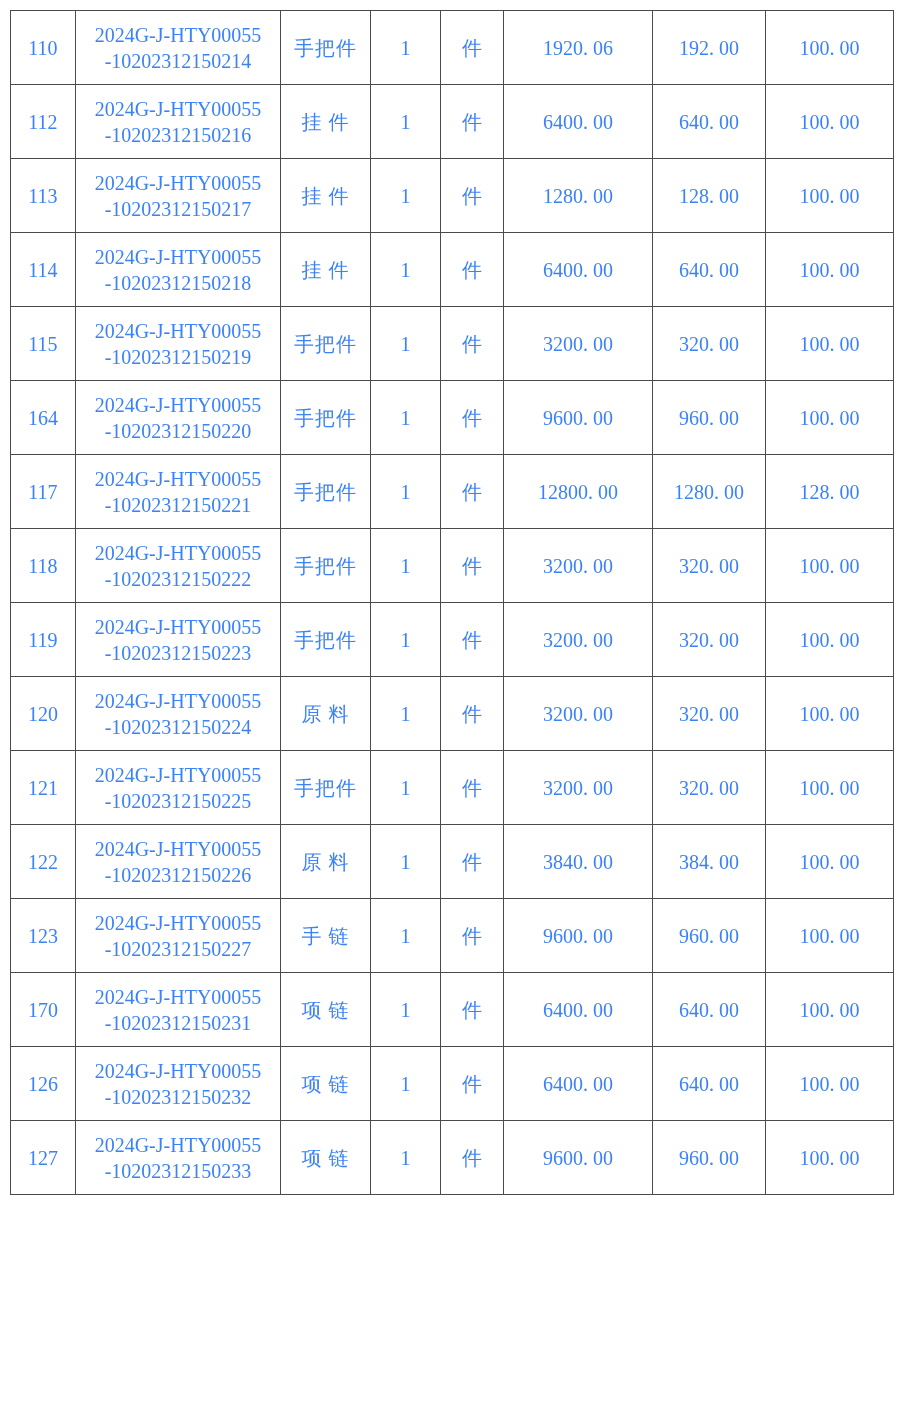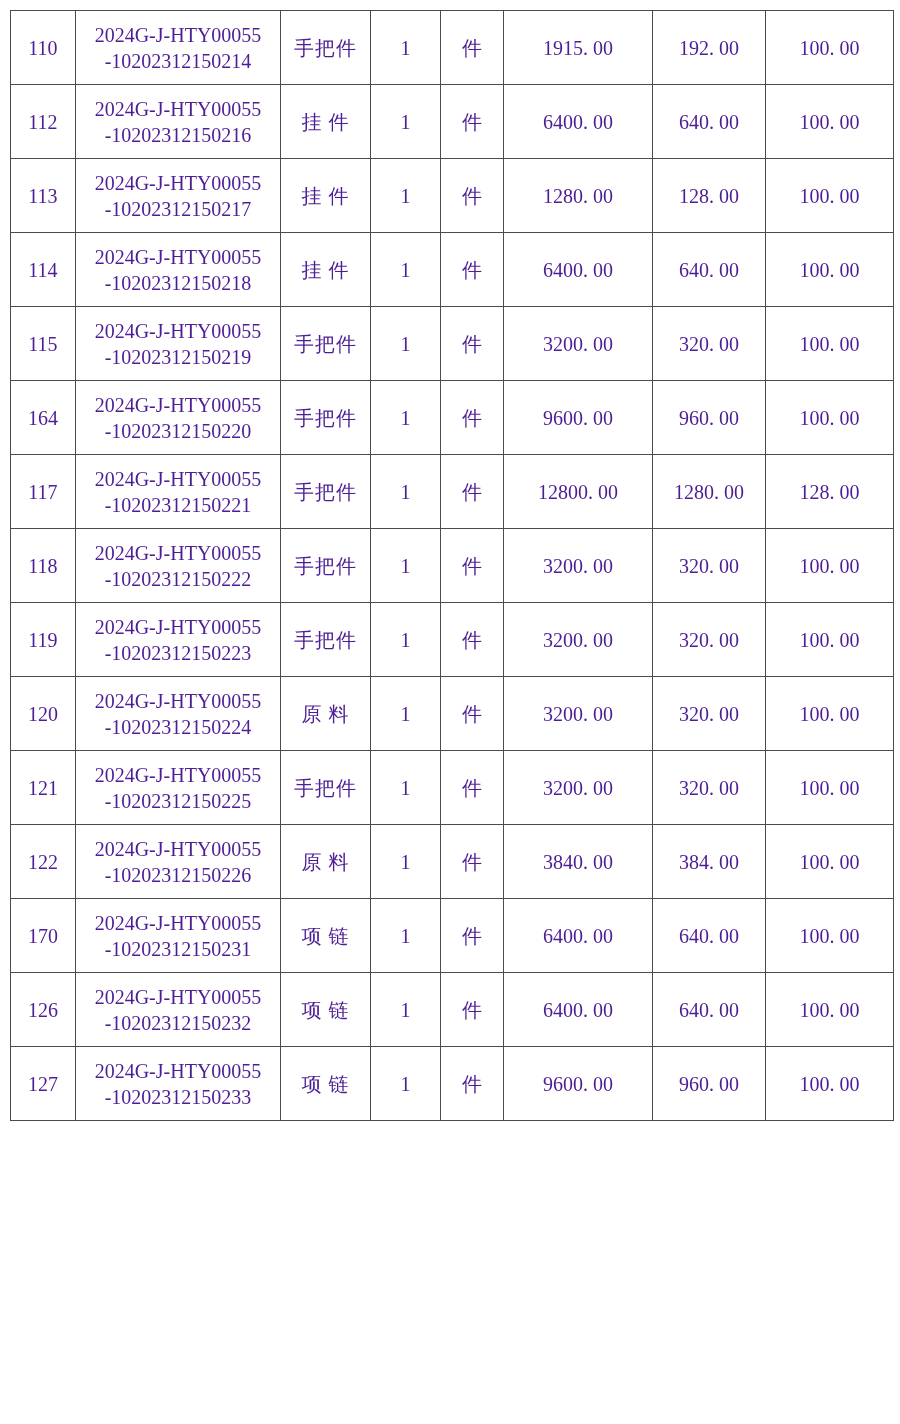--- a/index.html
+++ b/index.html
@@ -6,21 +6,21 @@
     margin: 0;
     padding: 0;
     background: #ffffff;
   }
   .page {
     position: relative;
     width: 900px;
     height: 1424px;
     background: #ffffff;
     font-family: "Liberation Serif", "DejaVu Serif", serif;
-    color: #4c1d95;
+    color: #3b82f6;
     overflow: hidden;
   }
   table.lot-table {
     position: absolute;
     left: 10px;
     top: 10px;
     width: 883px;
     border-collapse: collapse;
     table-layout: fixed;
   }
@@ -58,21 +58,21 @@
       <col style="width:128px">
     </colgroup>
     <tbody>
         <tr>
     <td class="c-no">110</td>
     <td class="c-code">2024G-J-HTY00055
 -10202312150214</td>
     <td class="c-name">手把件</td>
     <td class="c-qty">1</td>
     <td class="c-unit">件</td>
-    <td class="c-a1">1915. 00</td>
+    <td class="c-a1">1920. 06</td>
     <td class="c-a2">192. 00</td>
     <td class="c-a3">100. 00</td>
   </tr>
         <tr>
     <td class="c-no">112</td>
     <td class="c-code">2024G-J-HTY00055
 -10202312150216</td>
     <td class="c-name">挂 件</td>
     <td class="c-qty">1</td>
     <td class="c-unit">件</td>
@@ -181,20 +181,31 @@
   </tr>
         <tr>
     <td class="c-no">122</td>
     <td class="c-code">2024G-J-HTY00055
 -10202312150226</td>
     <td class="c-name">原 料</td>
     <td class="c-qty">1</td>
     <td class="c-unit">件</td>
     <td class="c-a1">3840. 00</td>
     <td class="c-a2">384. 00</td>
+    <td class="c-a3">100. 00</td>
+  </tr>
+        <tr>
+    <td class="c-no">123</td>
+    <td class="c-code">2024G-J-HTY00055
+-10202312150227</td>
+    <td class="c-name">手 链</td>
+    <td class="c-qty">1</td>
+    <td class="c-unit">件</td>
+    <td class="c-a1">9600. 00</td>
+    <td class="c-a2">960. 00</td>
     <td class="c-a3">100. 00</td>
   </tr>
         <tr>
     <td class="c-no">170</td>
     <td class="c-code">2024G-J-HTY00055
 -10202312150231</td>
     <td class="c-name">项 链</td>
     <td class="c-qty">1</td>
     <td class="c-unit">件</td>
     <td class="c-a1">6400. 00</td>

